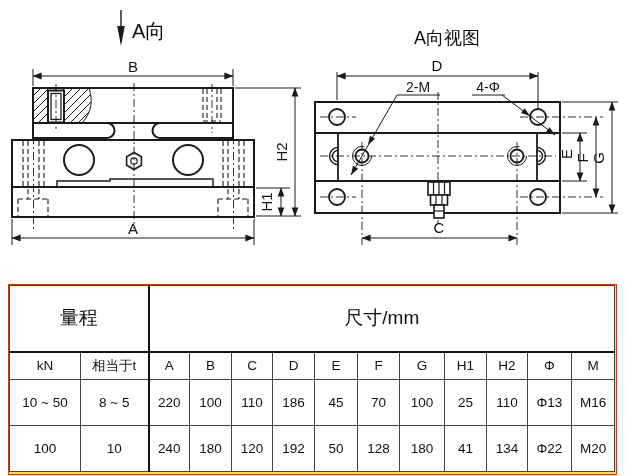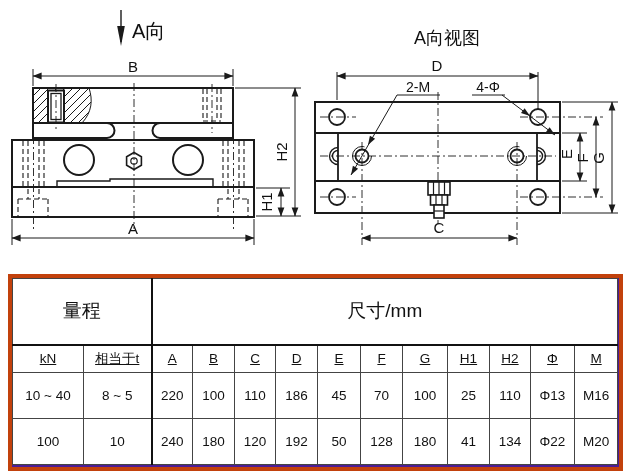--- a/index.html
+++ b/index.html
@@ -18,28 +18,28 @@
   .spec{
     position:absolute;left:10px;top:273px;width:605px;height:187px;
     border-collapse:collapse;table-layout:fixed;background:#fff;
   }
   .spec td,.spec th{
     border:1px solid #444;text-align:center;vertical-align:middle;
     font-weight:normal;padding:0;font-size:13.5px;color:#111;overflow:hidden;white-space:nowrap;
   }
   .spec .cjk{font-size:19px;}
   .spec tr.h1{height:49px;}
-  .spec tr.h2{height:21px;text-decoration:underline;}
+  .spec tr.h2{height:21px;}
   .spec tr.r{height:34px;}
   .spec .secsep{border-left:2.5px solid #111 !important;border-radius:8px;}
   .spec tr.h1 td{border-bottom:2px solid #111;}
   
   .tablewrap{
-    position:absolute;left:8px;top:274px;width:607px;height:189px;
-    border:4px solid #c2410c;box-sizing:content-box;background:#4c1d95;
+    position:absolute;left:8px;top:284px;width:607px;height:189px;
+    border:1px solid #c2410c;box-sizing:content-box;background:#fde047;
   }
 </style>
 </head>
 <body>
 
 <div class="canvas">
 
   <svg class="drawing" width="627" height="270" viewBox="0 0 627 270">
     <defs>
       <marker id="arr" viewBox="0 0 10 10" refX="8.6" refY="5" markerWidth="10" markerHeight="10" orient="auto-start-reverse">
@@ -299,21 +299,21 @@
       <td>D</td>
       <td>E</td>
       <td>F</td>
       <td>G</td>
       <td>H1</td>
       <td>H2</td>
       <td>Φ</td>
       <td>M</td>
     </tr>
     <tr class="r">
-      <td>10 ~ 40</td>
+      <td>10 ~ 50</td>
       <td>8 ~ 5</td>
       <td class="secsep">220</td>
       <td>100</td>
       <td>110</td>
       <td>186</td>
       <td>45</td>
       <td>70</td>
       <td>100</td>
       <td>25</td>
       <td>110</td>

